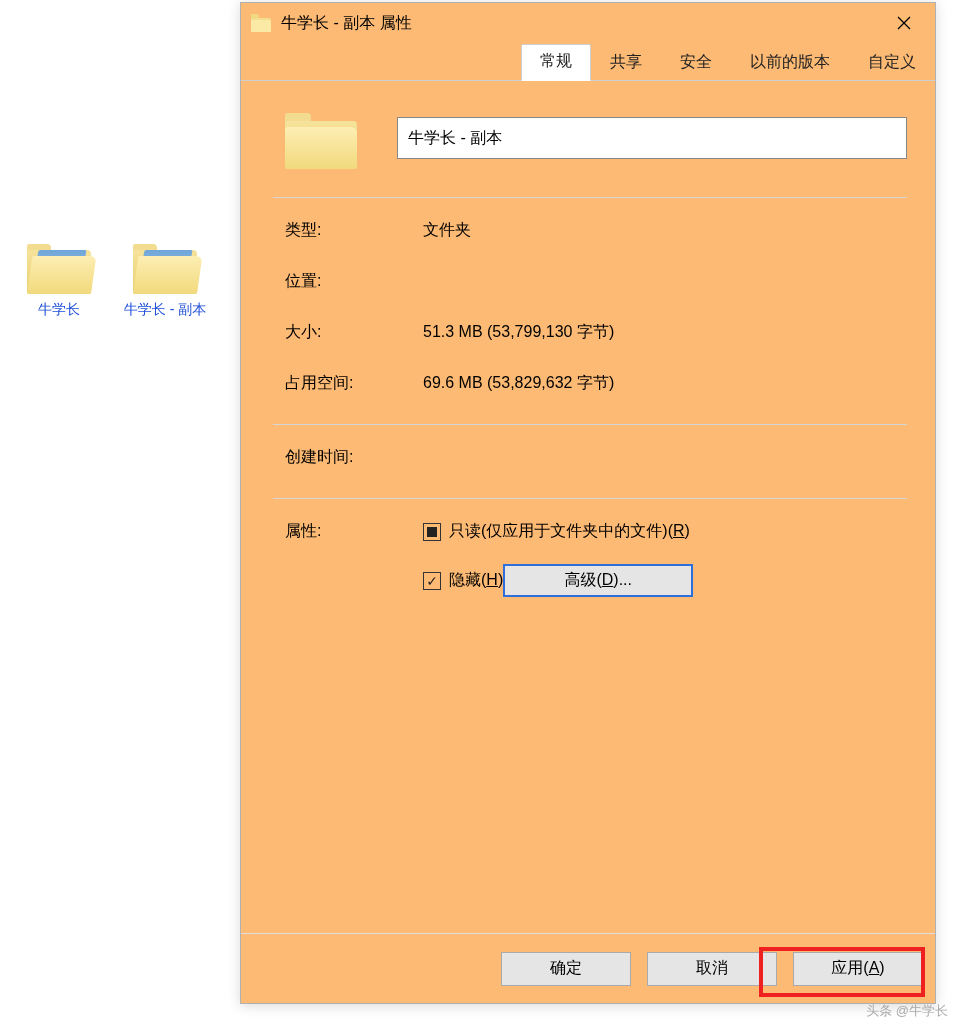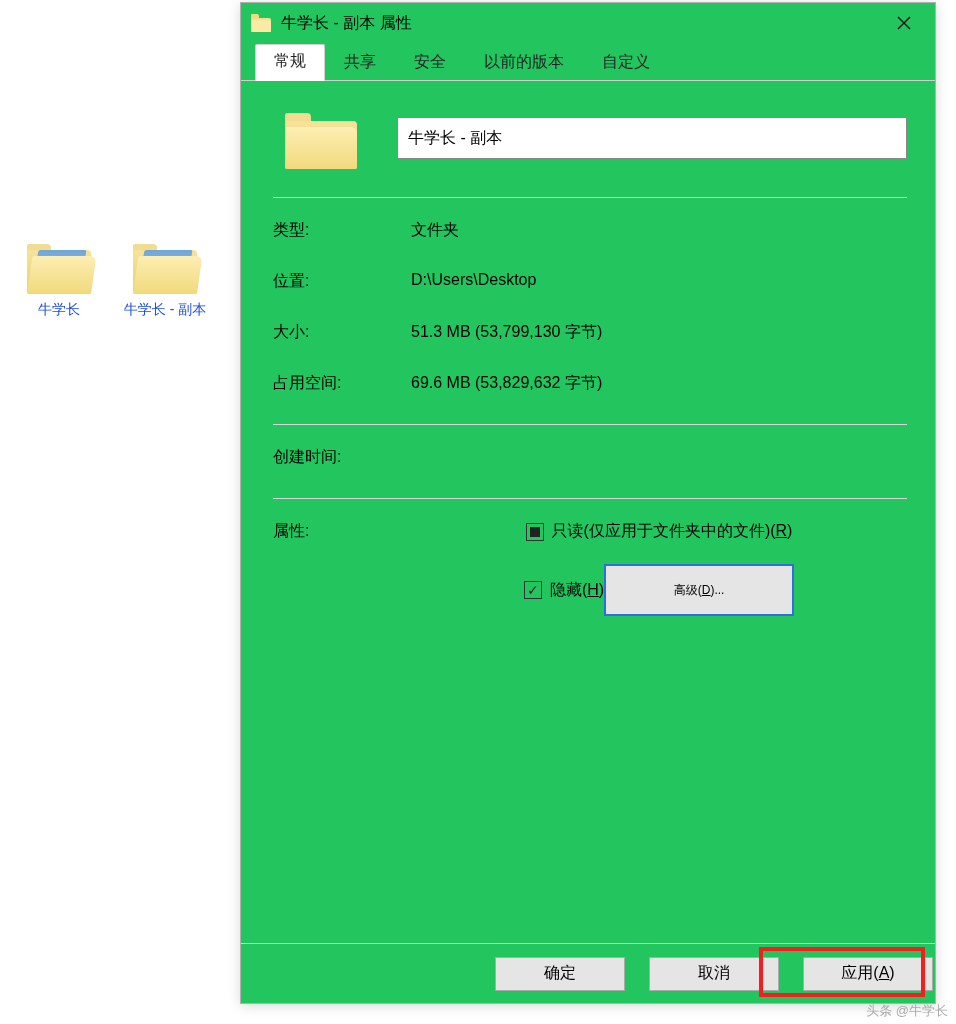--- a/index.html
+++ b/index.html
@@ -61,21 +61,21 @@
     color: #1d4ed8;
   }
 
   .dialog {
     position: absolute;
     left: 240px;
     top: 2px;
     width: 696px;
     height: 1002px;
     border: 1px solid #b0b0b0;
-    background: #22c55e;
+    background: #fdba74;
     box-shadow: 0 2px 12px rgba(0,0,0,0.15);
   }
   .titlebar {
     height: 40px;
     display: flex;
     align-items: center;
     padding: 0 8px 0 10px;
   }
   .titlebar .title-icon {
     width: 20px; height: 18px;
@@ -109,20 +109,21 @@
     font-weight: 300;
   }
 
   .tabstrip {
     display: flex;
     align-items: flex-end;
     height: 38px;
     padding-left: 14px;
     gap: 0;
     border-bottom: 1px solid #cfcfcf;
+    justify-content: flex-end;
   }
   .tab {
     padding: 6px 18px 8px;
     font-size: 16px;
     color: #222;
     cursor: pointer;
     position: relative;
     border: 1px solid transparent;
     border-bottom: none;
     top: 1px;
@@ -174,38 +175,39 @@
   }
   .hr {
     border: none;
     border-top: 1px solid #d6d6d6;
     margin: 2px 0 22px;
   }
   .field-row {
     display: flex;
     margin-bottom: 30px;
     font-size: 16px;
+    margin-left: 12px;
   }
   .field-label {
     width: 138px;
     flex-shrink: 0;
   }
   .field-value {
     flex: 1;
   }
   .attr-block {
     display: flex;
     flex-direction: column;
     gap: 22px;
     flex: 1;
   }
   .attr-line {
     display: flex;
     align-items: center;
-    justify-content: center;
+    justify-content: flex-start;
   }
   .cb-wrap {
     display: inline-flex;
     align-items: center;
     gap: 8px;
     cursor: pointer;
   }
   .fake-cb {
     width: 18px; height: 18px;
     border: 1px solid #333;
@@ -220,37 +222,37 @@
     background: #222;
   }
   .fake-cb.checked::after {
     content: "✓";
     font-size: 14px;
     color: #222;
   }
   .u { text-decoration: underline; }
   .adv-btn {
     width: 190px;
-    height: 52px;
+    height: 33px;
     border: 2px solid #2e6fdb;
     background: #e5e5e5;
-    font-size: 12px;
+    font-size: 16px;
     font-family: inherit;
     cursor: pointer;
   }
 
   .btnbar {
     position: absolute;
     bottom: 0; left: 0; right: 0;
-    height: 60px;
+    height: 70px;
     display: flex;
     align-items: center;
     justify-content: flex-end;
-    padding-right: 2px;
-    gap: 24px;
+    padding-right: 12px;
+    gap: 16px;
     border-top: 1px solid #dedede;
   }
   .dlg-btn {
     width: 130px;
     height: 34px;
     border: 1px solid #aaa;
     background: #e5e5e5;
     font-size: 16px;
     font-family: inherit;
     cursor: pointer;
@@ -326,21 +328,20 @@
       </div>
       <input class="name-input" type="text" value="牛学长 - 副本" style="">
     </div>
     <hr class="hr">
     <div class="field-row">
       <div class="field-label">类型:</div>
       <div class="field-value">文件夹</div>
     </div>
     <div class="field-row">
       <div class="field-label">位置:</div>
-      <div class="field-value">D:\Users\Desktop</div>
     </div>
     <div class="field-row">
       <div class="field-label">大小:</div>
       <div class="field-value">51.3 MB (53,799,130 字节)</div>
     </div>
     <div class="field-row">
       <div class="field-label">占用空间:</div>
       <div class="field-value">69.6 MB (53,829,632 字节)</div>
     </div>
     <hr class="hr">

